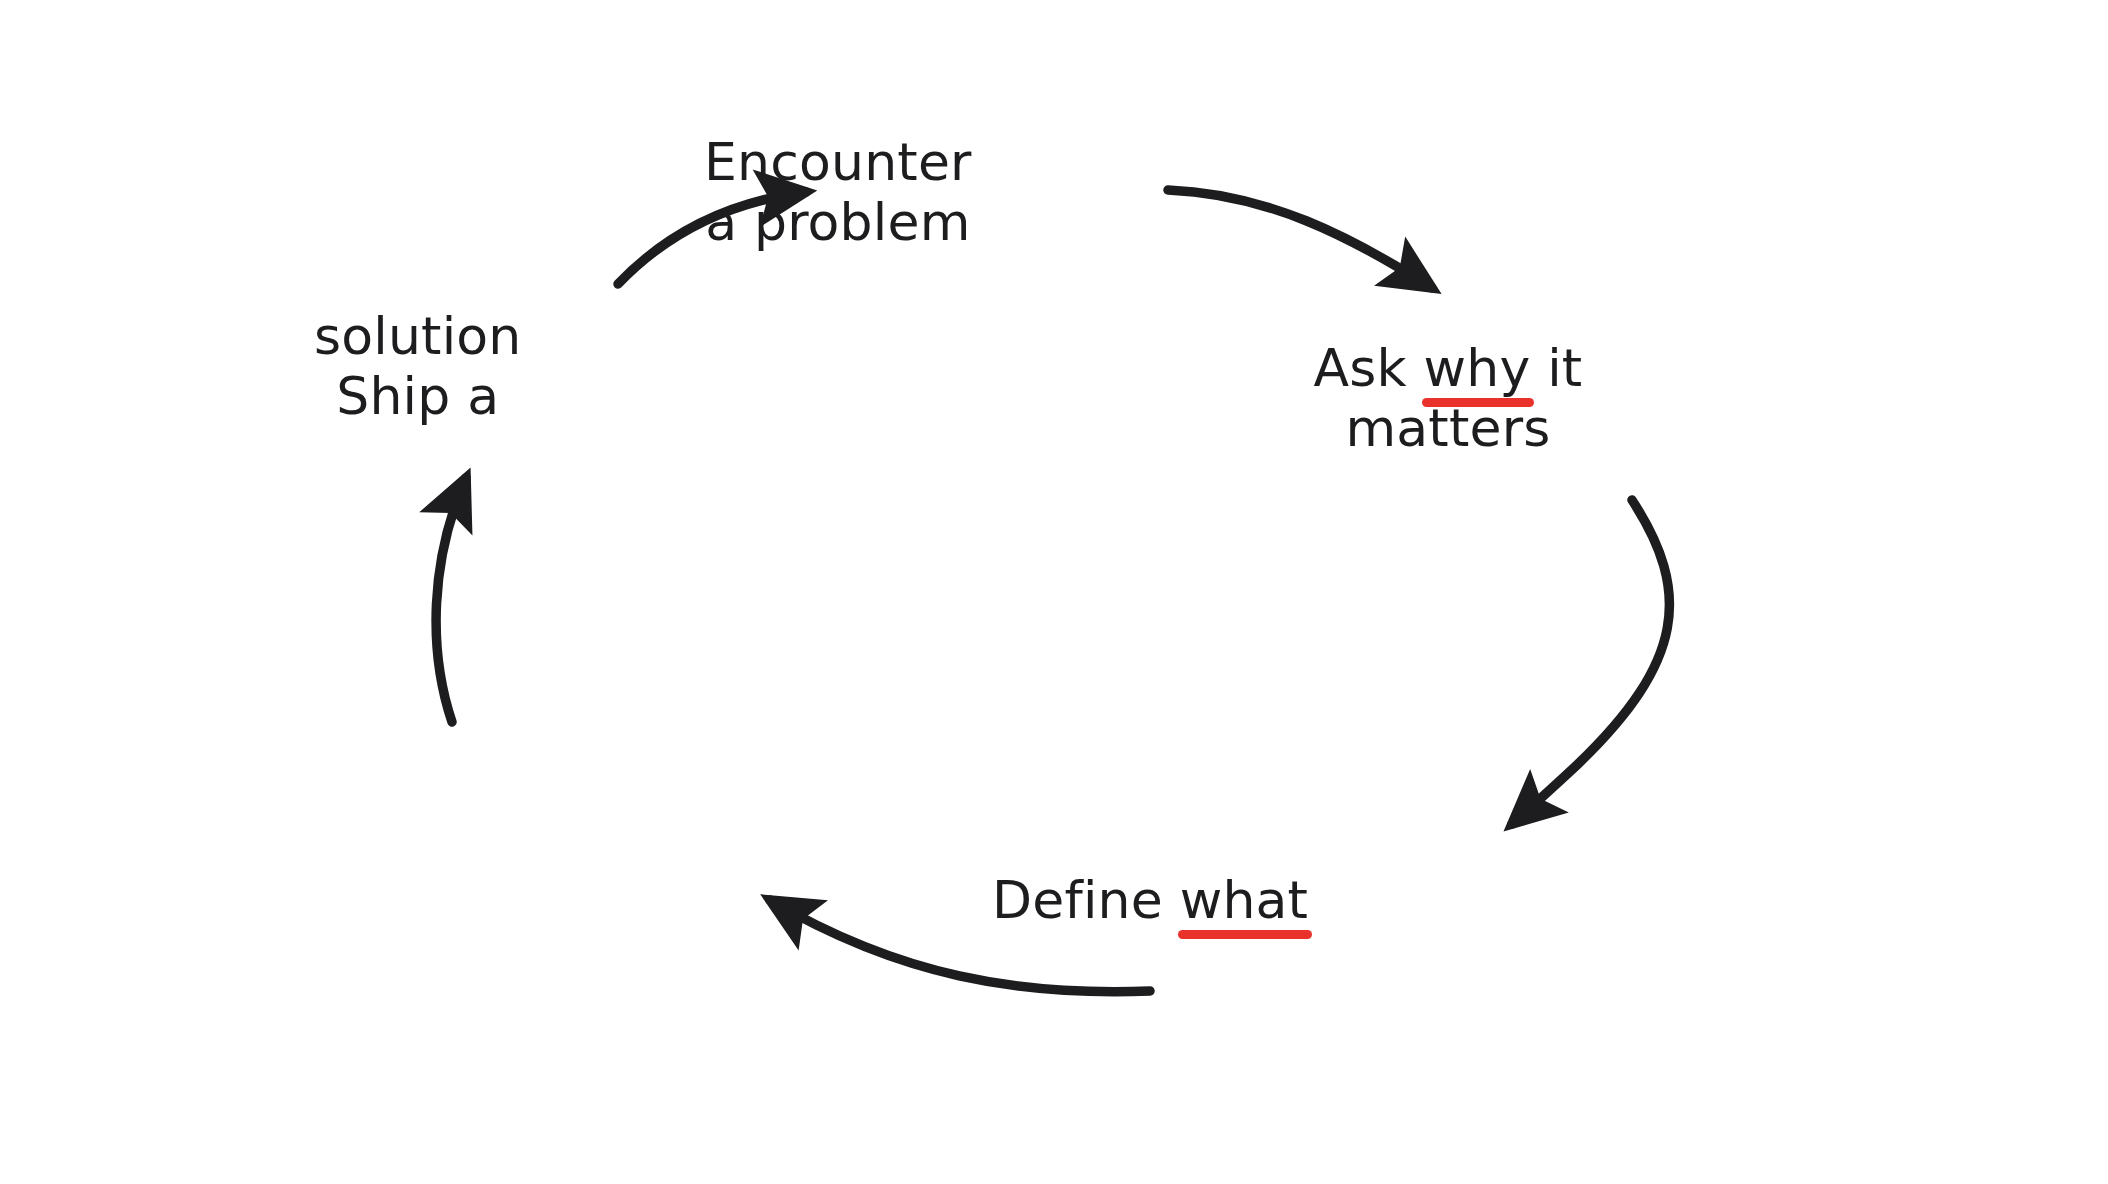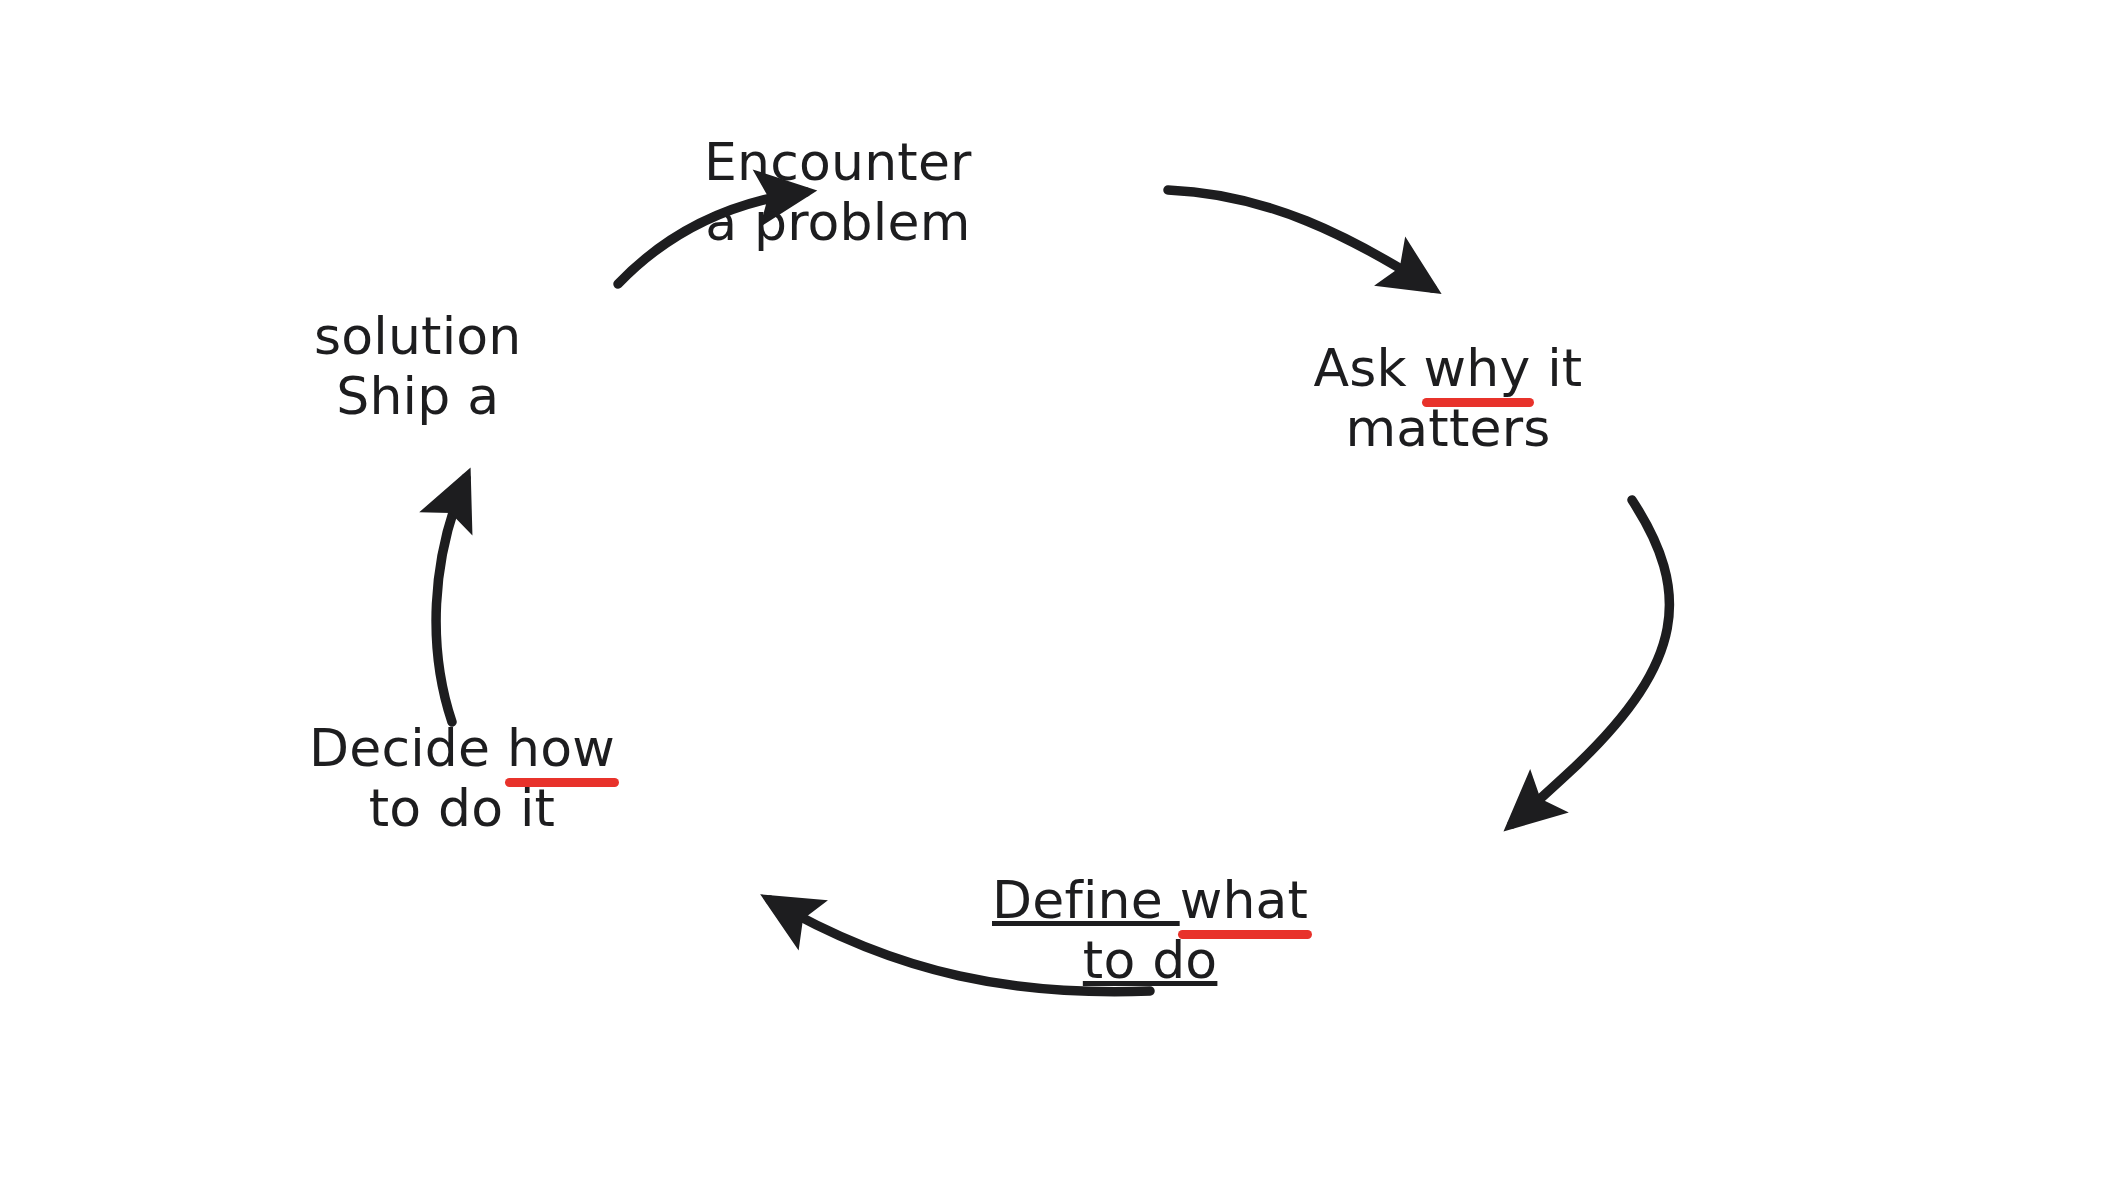--- a/index.html
+++ b/index.html
@@ -59,21 +59,21 @@
     right: -4px;
     bottom: -9px;
     height: 9px;
     border-radius: 6px;
     background: #e8322b;
   }
 
   
   #node-encounter  { left: 838px;  top: 132px; }
   #node-ask        { left: 1448px; top: 338px; }
-  #node-define     { left: 1150px; top: 870px; text-decoration: underline; }
+  #node-define     { left: 1150px; top: 870px; }
   #node-decide     { left: 462px;  top: 718px; }
   #node-ship       { left: 418px;  top: 306px; }
 </style>
 </head>
 <body>
 
 <div id="canvas">
 
   <svg id="arrows" viewBox="0 0 2108 1184" xmlns="http://www.w3.org/2000/svg">
     <defs>
@@ -99,26 +99,21 @@
     <span class="line">matters</span>
   </div>
 
   <div class="node align-center" id="node-encounter" style="margin-left: -134px;">
     <span class="line">Encounter</span>
     <span class="line">a problem</span>
   </div>
 
   <div class="node align-center" id="node-define" style="margin-left: -158px;">
     <span class="line"><span>Define </span><span class="hl">what</span></span>
-    <span class="line">to do</span>
   </div>
 
-  <div class="node align-center" id="node-decide" style="margin-left: -153px;">
-    <span class="line"><span>Decide </span><span class="hl">how</span></span>
-    <span class="line">to do it</span>
-  </div>
 
   <div class="node align-center" id="node-ship" style="margin-left: -104px;">
     <span class="line">solution</span>
     <span class="line">Ship a</span>
   </div>
 
 </div>
 
 </body></html>

